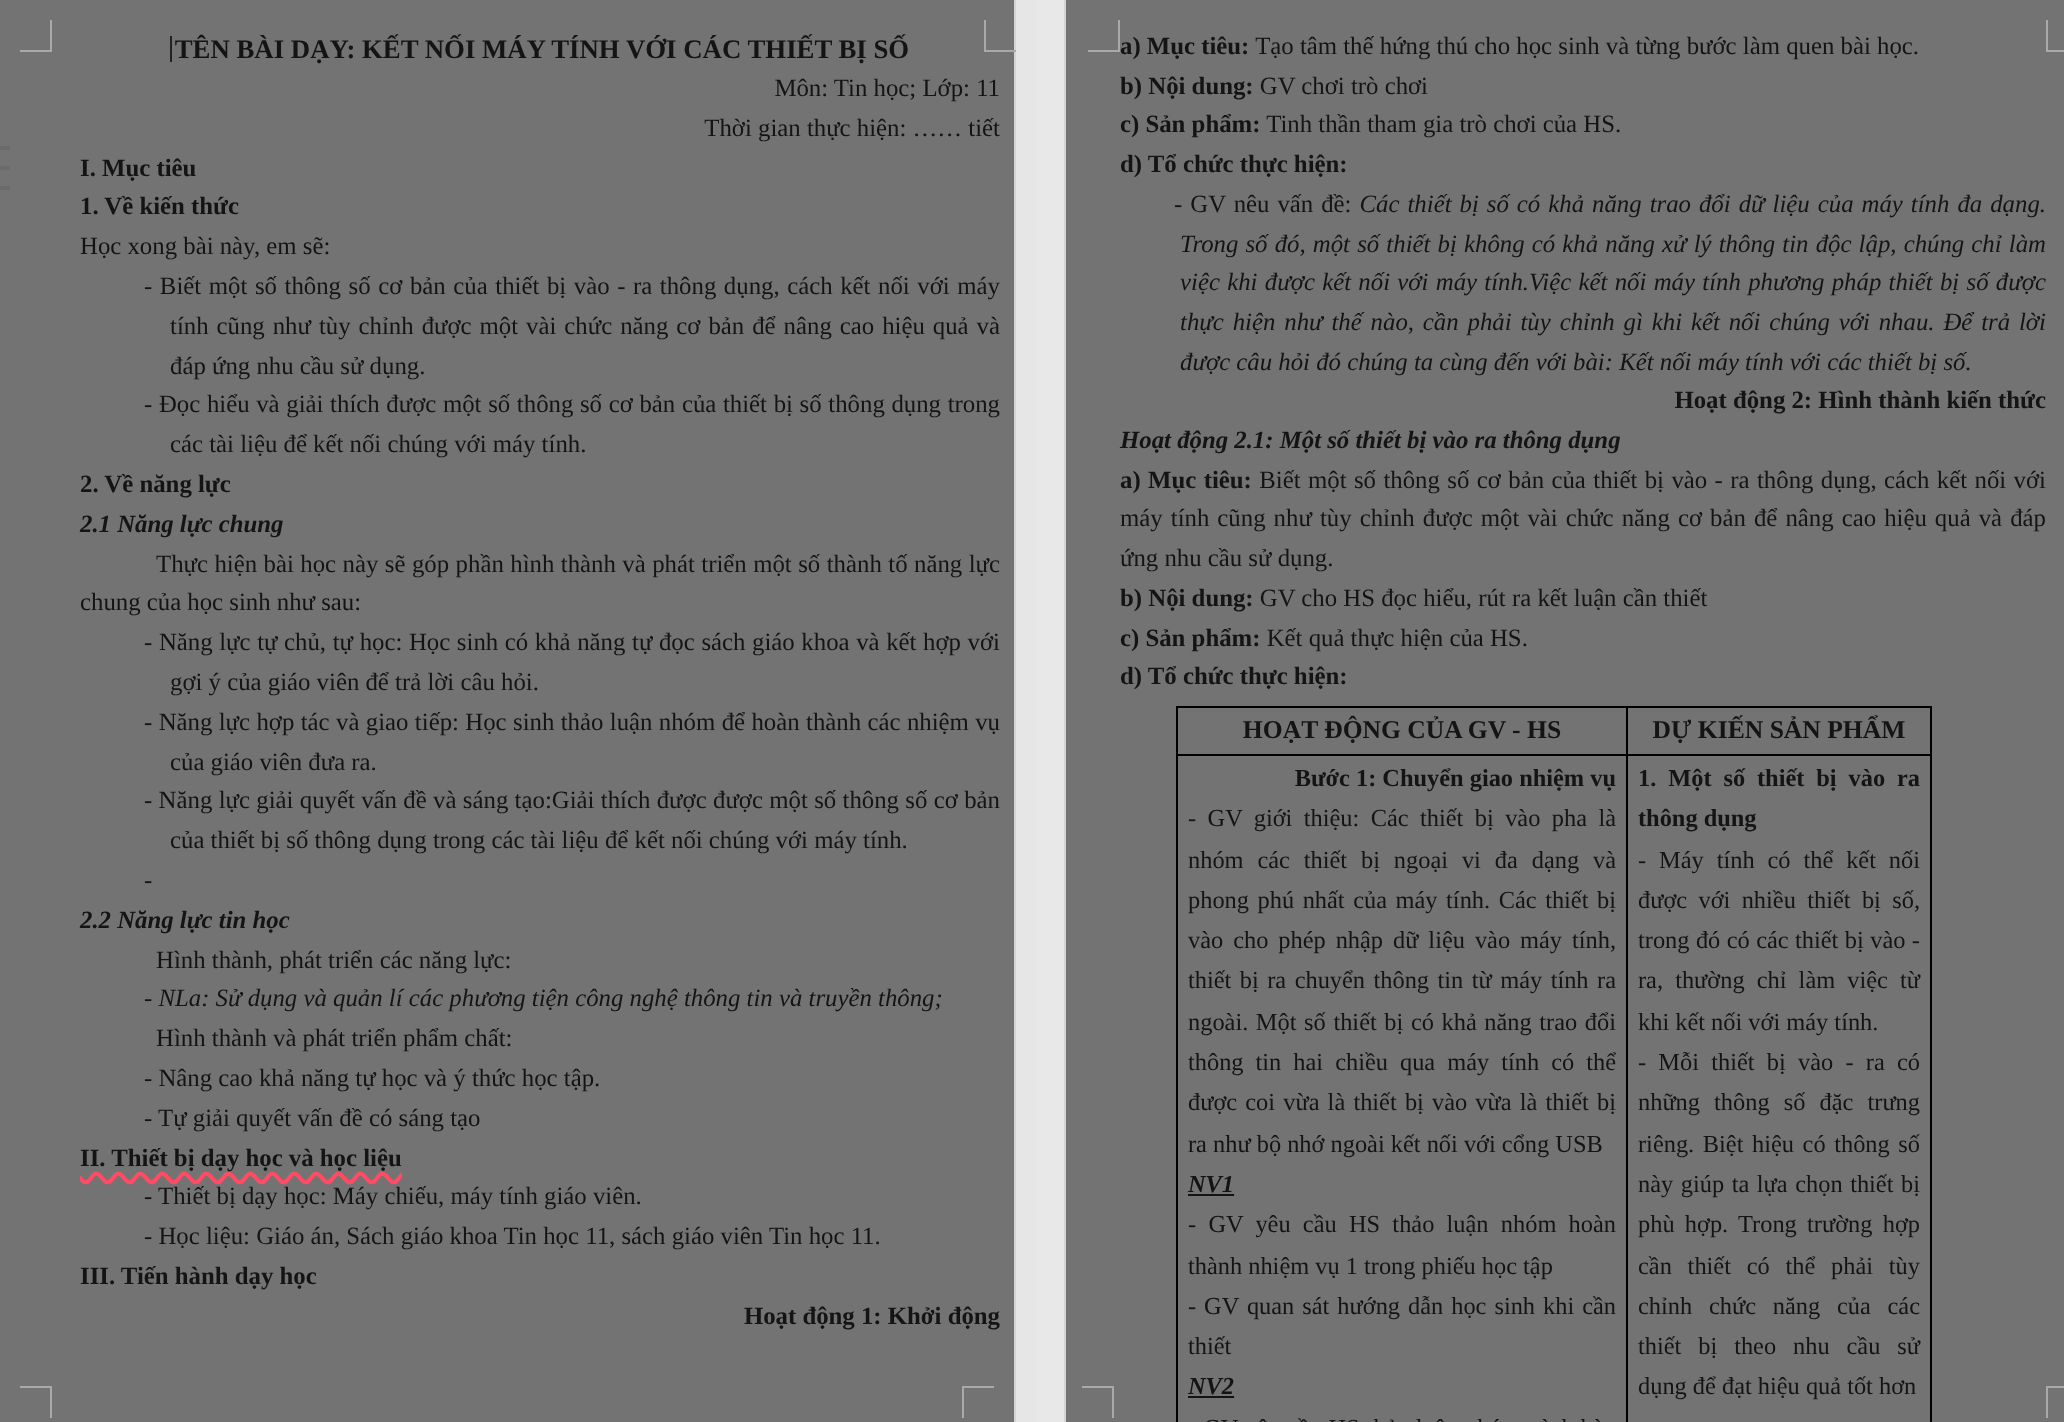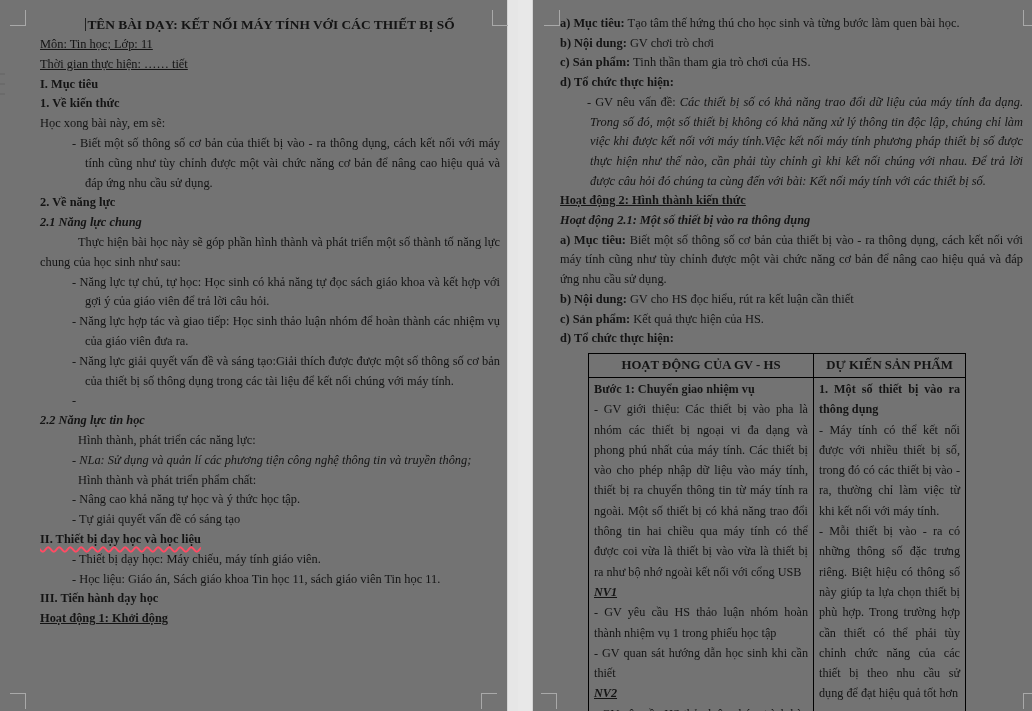--- a/index.html
+++ b/index.html
@@ -27,21 +27,21 @@
   .edge-dash { position:absolute; left:0; width:5px; height:2px; background:#6b6b6b; }
 
   .content1 { position:absolute; left:40px; top:14px; width:460px; }
   .content2 { position:absolute; left:27px; top:14px; width:463px; }
 
   p { margin:0; font-size:12.4px; line-height:19.8px; }
   .content2 p { line-height:19.7px; }
 
   .title { font-size:13.4px; font-weight:bold; text-align:center; line-height:21px; }
   .cursor { display:inline-block; width:1px; height:13px; background:#222; vertical-align:-2px; margin-right:1px; }
-  .ctr { text-align:left;text-decoration:underline; }
+  .ctr { text-align:right; }
   .h { font-weight:bold; }
   .hi { font-weight:bold; font-style:italic; }
   .it { font-style:italic; }
   .ind { text-indent:38px; }
   .just { text-align:justify; }
   .b1 { margin-left:45px; text-indent:-13px; text-align:justify; }
   .b2 { margin-left:30px; text-indent:-3px; text-align:justify; }
   .squiggle {
     text-decoration-line:underline; text-decoration-style:wavy;
     text-decoration-color:#ff4b63; text-decoration-thickness:2px;
@@ -63,20 +63,21 @@
 
   <div class="page page1">
     <div class="content1">
       <p class="title"><span class="cursor"></span><span>TÊN BÀI DẠY: KẾT NỐI MÁY TÍNH VỚI CÁC THIẾT BỊ SỐ</span></p>
       <p class="ctr">Môn: Tin học; Lớp: 11</p>
       <p class="ctr">Thời gian thực hiện: …… tiết</p>
       <p class="h">I. Mục tiêu</p>
       <p class="h">1. Về kiến thức</p>
       <p>Học xong bài này, em sẽ:</p>
       <p class="b1">- Biết một số thông số cơ bản của thiết bị vào - ra thông dụng, cách kết nối với máy tính cũng như tùy chỉnh được một vài chức năng cơ bản để nâng cao hiệu quả và đáp ứng nhu cầu sử dụng.</p>
+      <p class="b1">- Đọc hiểu và giải thích được một số thông số cơ bản của thiết bị số thông dụng trong các tài liệu để kết nối chúng với máy tính.</p>
       <p class="h">2. Về năng lực</p>
       <p class="hi">2.1 Năng lực chung</p>
       <p class="ind just">Thực hiện bài học này sẽ góp phần hình thành và phát triển một số thành tố năng lực chung của học sinh như sau:</p>
       <p class="b1">- Năng lực tự chủ, tự học: Học sinh có khả năng tự đọc sách giáo khoa và kết hợp với gợi ý của giáo viên để trả lời câu hỏi.</p>
       <p class="b1">- Năng lực hợp tác và giao tiếp: Học sinh thảo luận nhóm để hoàn thành các nhiệm vụ của giáo viên đưa ra.</p>
       <p class="b1">- Năng lực giải quyết vấn đề và sáng tạo:Giải thích được được một số thông số cơ bản của thiết bị số thông dụng trong các tài liệu để kết nối chúng với máy tính.</p>
       <p class="b1">-</p>
       <p class="hi">2.2 Năng lực tin học</p>
       <p class="ind">Hình thành, phát triển các năng lực:</p>
       <p class="b1 it">- NLa: Sử dụng và quản lí các phương tiện công nghệ thông tin và truyền thông;</p>
@@ -120,21 +121,21 @@
             <col style="width:225px">
             <col style="width:152px">
           </colgroup>
         <tbody>
             <tr>
           <th>HOẠT ĐỘNG CỦA GV - HS</th>
           <th>DỰ KIẾN SẢN PHẨM</th>
         </tr>
         <tr>
           <td>
-            <p class="h" style="text-align:left">Bước 1: Chuyển giao nhiệm vụ</p>
+            <p class="h" style="text-align:right">Bước 1: Chuyển giao nhiệm vụ</p>
             <p>- GV giới thiệu: Các thiết bị vào pha là nhóm các thiết bị ngoại vi đa dạng và phong phú nhất của máy tính. Các thiết bị vào cho phép nhập dữ liệu vào máy tính, thiết bị ra chuyển thông tin từ máy tính ra ngoài. Một số thiết bị có khả năng trao đổi thông tin hai chiều qua máy tính có thể được coi vừa là thiết bị vào vừa là thiết bị ra như bộ nhớ ngoài kết nối với cổng USB</p>
             <p><span class="nv">NV1</span></p>
             <p>- GV yêu cầu HS thảo luận nhóm hoàn thành nhiệm vụ 1 trong phiếu học tập</p>
             <p>- GV quan sát hướng dẫn học sinh khi cần thiết</p>
             <p><span class="nv">NV2</span></p>
             <p>- GV yêu cầu HS thảo luận nhóm trình bày các câu hỏi sau:</p>
           </td>
           <td>
             <p class="h">1. Một số thiết bị vào ra thông dụng</p>
             <p>- Máy tính có thể kết nối được với nhiều thiết bị số, trong đó có các thiết bị vào - ra, thường chỉ làm việc từ khi kết nối với máy tính.</p>

